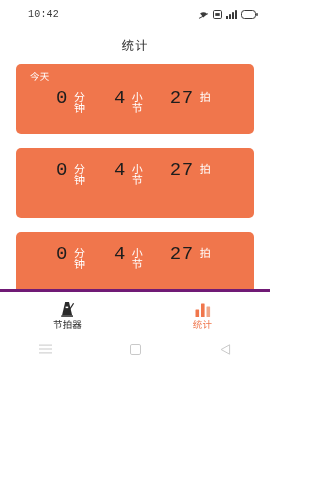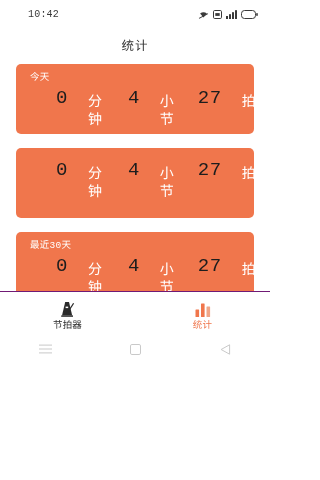--- a/index.html
+++ b/index.html
@@ -105,38 +105,38 @@
   .metric-m2 { margin-left: 28px; }
 
   .metric-value {
     font-size: 19px;
     line-height: 20px;
     color: #1d1d1d;
     font-weight: 400;
     letter-spacing: 0.5px;
   }
   .metric-unit {
-    font-size: 14px;
-    line-height: 18px;
+    font-size: 11px;
+    line-height: 11px;
     color: #ffffff;
-    margin-left: 20px;
+    margin-left: 6px;
     margin-top: 5px;
     width: 10px;
     word-break: break-all;
     letter-spacing: 0;
   }
 
   
   .tab-bar {
     flex: 0 0 46px;
     display: flex;
     align-items: center;
     justify-content: space-around;
     background: #ffffff;
-    border-top: 1px solid #701a75;
+    border-top: 3px solid #701a75;
   }
   .tab-item {
     flex: 1 1 0;
     display: flex;
     flex-direction: column;
     align-items: center;
     justify-content: center;
     gap: 3px;
   }
   .tab-icon {
@@ -243,21 +243,20 @@
           <span class="metric-unit">小节</span>
         </div>
         <div class="metric metric-m2">
           <span class="metric-value">27</span>
           <span class="metric-unit">拍</span>
         </div>
       </div>
     </div>
 
     <div class="stat-card">
-      <span class="card-label">最近30天</span>
       <div class="card-metrics">
         <div class="metric metric-m0">
           <span class="metric-value">0</span>
           <span class="metric-unit">分钟</span>
         </div>
         <div class="metric metric-m1">
           <span class="metric-value">4</span>
           <span class="metric-unit">小节</span>
         </div>
         <div class="metric metric-m2">

